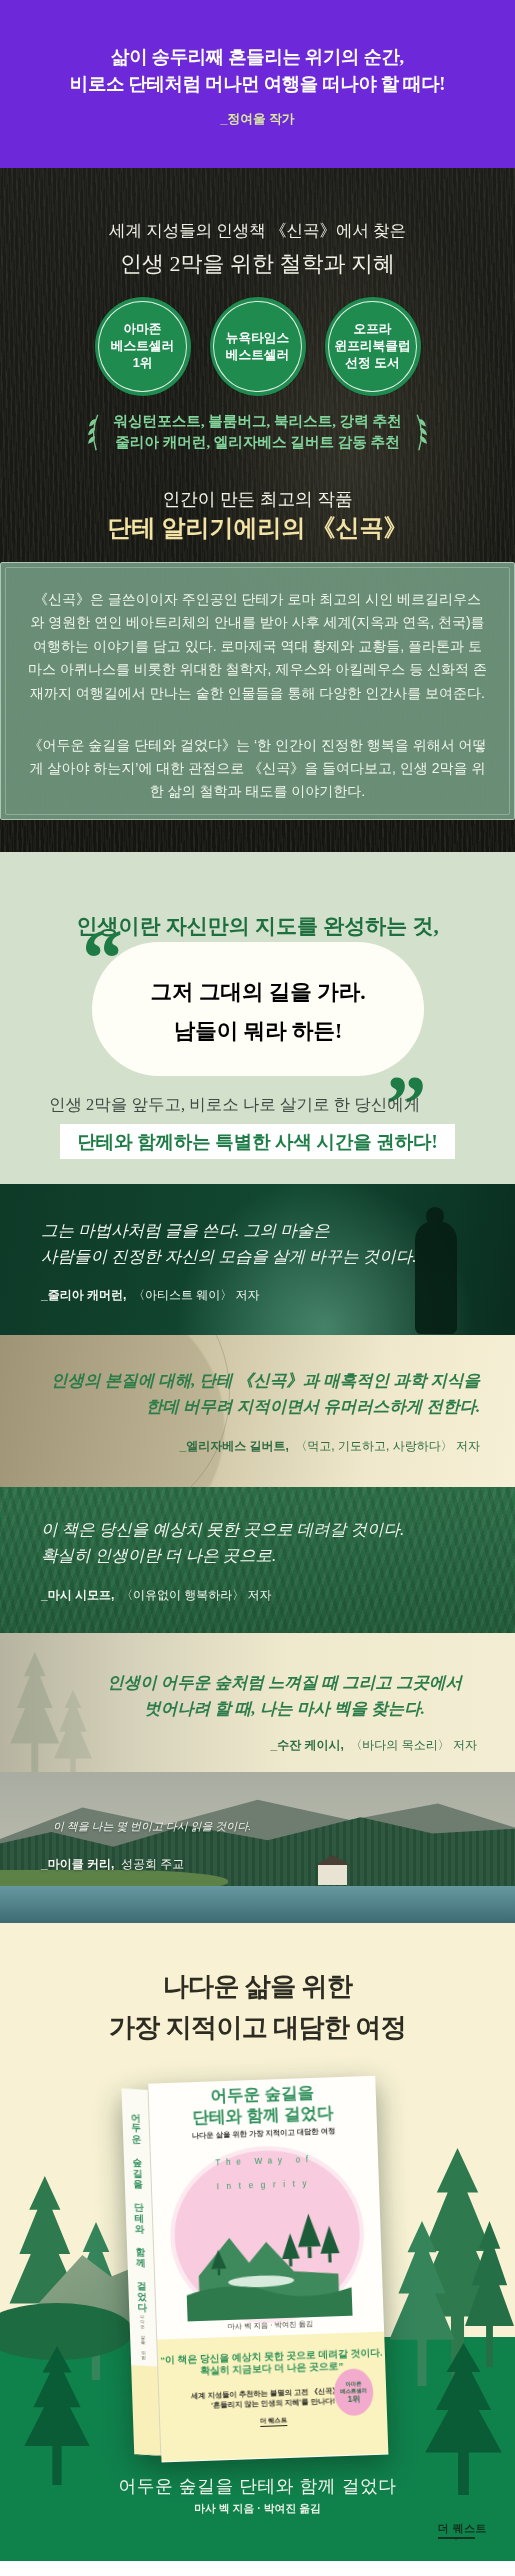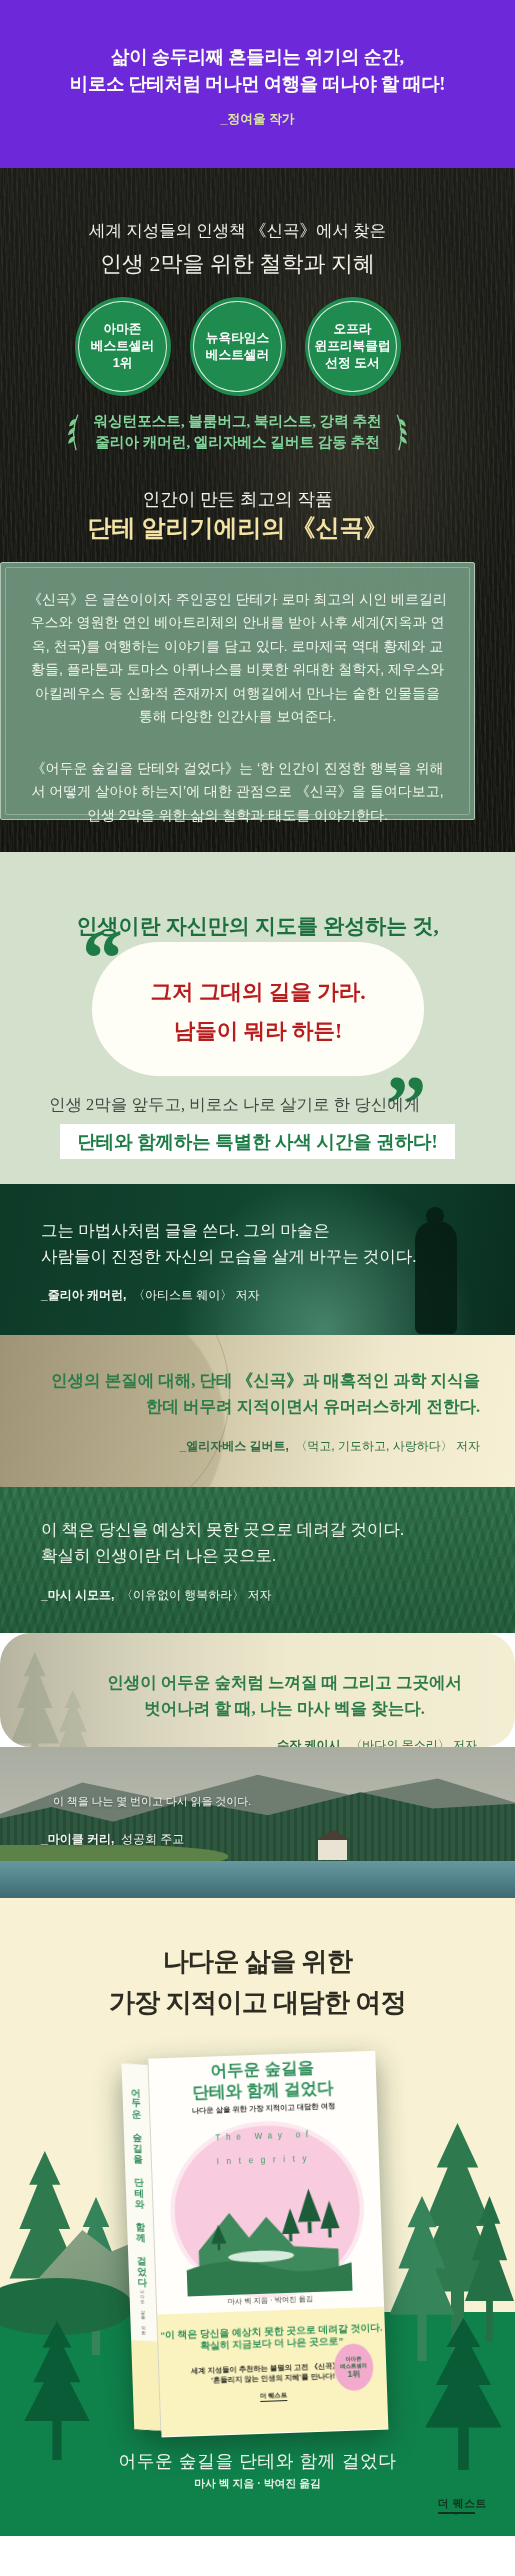--- a/index.html
+++ b/index.html
@@ -13,21 +13,21 @@
   .s1-line{color:#fcfdf4;font-weight:bold;font-size:18.4px;line-height:26.6px;letter-spacing:-0.3px;}
   .s1-wrap{padding-top:44px;}
   .s1-attr{margin-top:14px;color:#d9e7a0;font-size:12.7px;font-weight:bold;}
 
   
   .s2{height:684px;background:
       radial-gradient(ellipse 228px 393px at 68% 42%, rgba(125,120,98,.22), transparent 70%),
       repeating-linear-gradient(88deg, rgba(98,96,84,.14) 0 1.3px, transparent 1.3px 4.4px),
       repeating-linear-gradient(93deg, rgba(58,58,50,.2) 0 1.9px, transparent 1.9px 5.7px),
       linear-gradient(#1c1d18,#141510);}
-  .s2 > div{position:absolute;left:0;width:475px;text-align:center;}
+  .s2 > div{position:absolute;left:0;width:515px;text-align:center;}
   .s2-h1{top:53px;color:#f1f1e7;font-size:16.5px;line-height:19px;}
   .s2-h2{top:81px;color:#f1f1e7;font-size:22px;}
   .badges{top:129px;display:flex;justify-content:center;gap:19px;}
   .badge{position:relative;width:96px;height:99px;border-radius:50%;background:#1f8b4f;
          display:flex;flex-direction:column;justify-content:center;align-items:center;
          box-shadow:0 0 0 0.6px rgba(0,0,0,.2);}
   .badge::after{content:"";position:absolute;inset:3.8px;border:0.9px solid rgba(255,255,255,.85);border-radius:50%;}
   .badge span{color:#ffffff;font-weight:bold;font-size:12.7px;line-height:17px;}
   .rec{top:243px;display:flex;justify-content:center;align-items:center;gap:12.7px;}
   .rec-lines div{color:#82d49a;font-weight:bold;font-size:14.6px;line-height:21px;}
@@ -41,32 +41,32 @@
   .panel::before{content:"";position:absolute;inset:3.8px;border:0.6px solid rgba(235,244,235,.3);border-radius:1.9px;pointer-events:none;}
   .panel p{margin:0;color:#f0f6ec;font-size:14px;line-height:23.4px;}
   .panel p + p{margin-top:28.5px;}
 
   
   .s3{height:332px;background:#d3e0cc;text-align:center;}
   .s3-h{position:absolute;left:0;width:515px;top:60px;color:#1d6f40;font-size:21px;font-weight:bold;}
   .bubble{position:absolute;left:92px;top:90px;width:332px;height:134px;border-radius:70px;
           background:#fefdf6;display:flex;flex-direction:column;justify-content:center;gap:10px;
           padding-top:3.8px;box-sizing:border-box;}
-  .bubble div{color:#b91c1c;font-size:21.5px;font-weight:bold;}
+  .bubble div{color:#000000;font-size:21.5px;font-weight:bold;}
   .q-mark{position:absolute;color:#1f7b45;font-family:"Liberation Serif",serif;
           font-size:82px;line-height:.55;font-weight:bold;}
   .q-open{left:-10px;top:-6.3px;}
   .q-close{right:-2.5px;bottom:-51px;}
   .s3-sub{position:absolute;left:0;width:469px;top:242px;color:#3f4a42;font-size:16.5px;}
   .s3-hl{position:absolute;left:0;width:515px;top:272px;}
   .s3-hl span{display:inline-block;background:#ffffff;color:#1e7c46;font-size:18.4px;font-weight:bold;
               padding:5px 17.7px;}
 
   
-  .q-lines div{color:#f4f7f1;font-size:16.5px;line-height:26px;}
+  .q-lines div{color:#f4f7f1;font-size:16.5px;line-height:26px;font-style:italic;}
   .q-attr{font-size:12px;color:#f4f7f1;}
   .q-attr .nm{font-weight:bold;}
   .q-attr .src{margin-left:3.2px;font-weight:normal;}
 
   
   .s4{height:151px;background:
       radial-gradient(circle at 63% 96%, rgba(150,225,195,.4), transparent 42%),
       linear-gradient(100deg,#0e3a28,#124832 55%,#0a2e20);}
   .s4 .q-lines{position:absolute;left:41px;top:34px;text-align:left;}
   .s4 .q-attr{position:absolute;left:41px;top:103px;}
@@ -86,21 +86,21 @@
 
   
   .s6{height:146px;background:
       repeating-linear-gradient(75deg, rgba(0,0,0,.10) 0 3.8px, transparent 3.8px 8.9px),
       repeating-linear-gradient(-70deg, rgba(255,255,255,.05) 0 3.2px, transparent 3.2px 8.2px),
       linear-gradient(#2c6f47,#225c3a);}
   .s6 .q-lines{position:absolute;left:41px;top:30px;text-align:left;}
   .s6 .q-attr{position:absolute;left:41px;top:100px;}
 
   
-  .s7{height:114px;background:linear-gradient(to right,#b6b3a0,#d8d4bc 28%,#efe9cd 56%,#f3eed3);border-radius:31px;}
+  .s7{height:139px;background:linear-gradient(to right,#b6b3a0,#d8d4bc 28%,#efe9cd 56%,#f3eed3);}
   .s7 .mist-tree{position:absolute;background:#8e9b86;opacity:.45;
       clip-path:polygon(50% 0%,69% 19%,59% 19%,81% 44%,67% 44%,93% 72%,56% 72%,56% 100%,44% 100%,44% 72%,7% 72%,33% 44%,19% 44%,41% 19%,31% 19%);}
   .s7 .q-lines{position:absolute;left:82px;width:405px;top:37px;text-align:center;}
   .s7 .q-lines div{color:#2c7c4a;font-weight:bold;}
   .s7 .q-attr{position:absolute;right:38px;top:104px;color:#2d6b42;text-align:right;}
 
   
   .s8{height:151px;background:linear-gradient(#a9aca1,#c6c6b8);}
   .s8-mtn{position:absolute;left:0;top:16.5px;width:515px;height:63px;background:#6e7d70;
       clip-path:polygon(0 80%,16% 30%,32% 58%,50% 18%,68% 50%,85% 24%,100% 62%,100% 100%,0 100%);}

